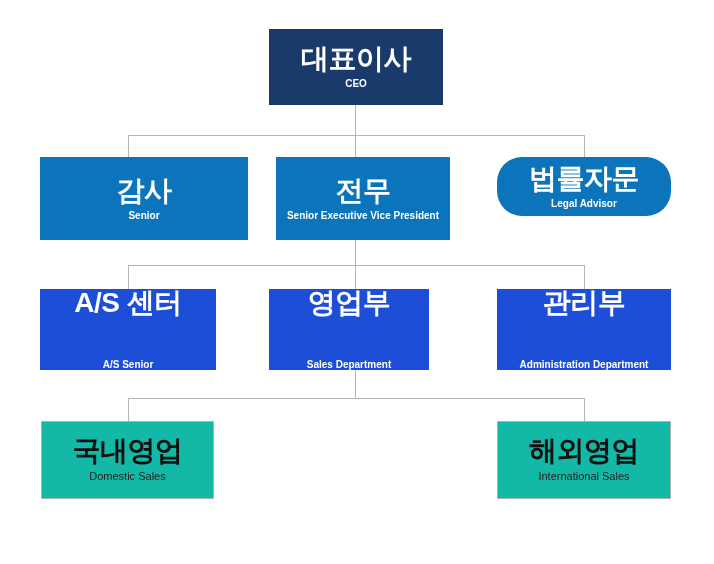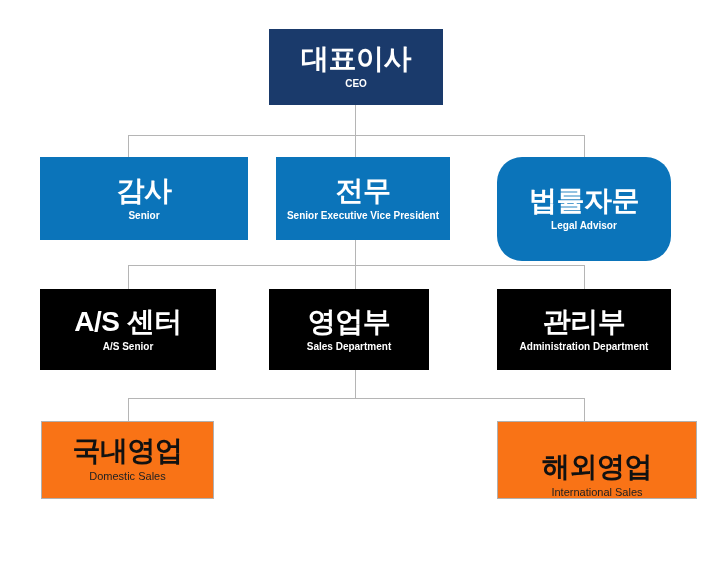--- a/index.html
+++ b/index.html
@@ -9,33 +9,33 @@
   }
   .node{
     position:absolute;display:flex;flex-direction:column;
     align-items:center;justify-content:center;gap:5px;
     text-align:center;box-sizing:border-box;
   }
   .node .ko{font-weight:bold;font-size:28px;line-height:1;letter-spacing:-0.5px;}
   .node .en{font-weight:bold;font-size:10px;line-height:1.1;}
   .l1{background:#1a3a6b;color:#ffffff;}
   .l2{background:#0b74ba;color:#ffffff;}
-  .l3{background:#000000;color:#ffffff;}
-  .l4{background:#f97316;color:#111111;border:1px solid #b0b0b0;}
+  .l3{background:#1d4ed8;color:#ffffff;justify-content:space-between;}
+  .l4{background:#14b8a6;color:#111111;border:1px solid #b0b0b0;}
   .l4 .en{font-weight:normal;font-size:11px;color:#222222;}
   
   .pos-ceo      {left:269px;top:29px; width:174px;height:76px;}
   .pos-auditor  {left:40px; top:157px;width:208px;height:83px;}
   .pos-svp      {left:269px;top:157px;width:174px;height:83px;margin-left:7px;}
-  .pos-legal    {left:497px;top:157px;width:174px;height:104px;border-radius:25px;}
+  .pos-legal    {left:497px;top:157px;width:174px;height:59px;border-radius:25px;}
   .pos-ascenter {left:40px; top:289px;width:176px;height:81px;}
   .pos-sales    {left:269px;top:289px;width:160px;height:81px;}
   .pos-admin    {left:497px;top:289px;width:174px;height:81px;}
   .pos-domestic {left:41px; top:421px;width:173px;height:78px;}
-  .pos-intl     {left:497px;top:421px;width:200px;height:78px;justify-content:flex-end;}
+  .pos-intl     {left:497px;top:421px;width:174px;height:78px;}
   
   .line{position:absolute;background:#b5b5b5;}
 </style>
 </head>
 <body>
 
 <div class="node l1 pos-ceo">
   <span class="ko">대표이사</span>
   <span class="en">CEO</span>
 </div>

